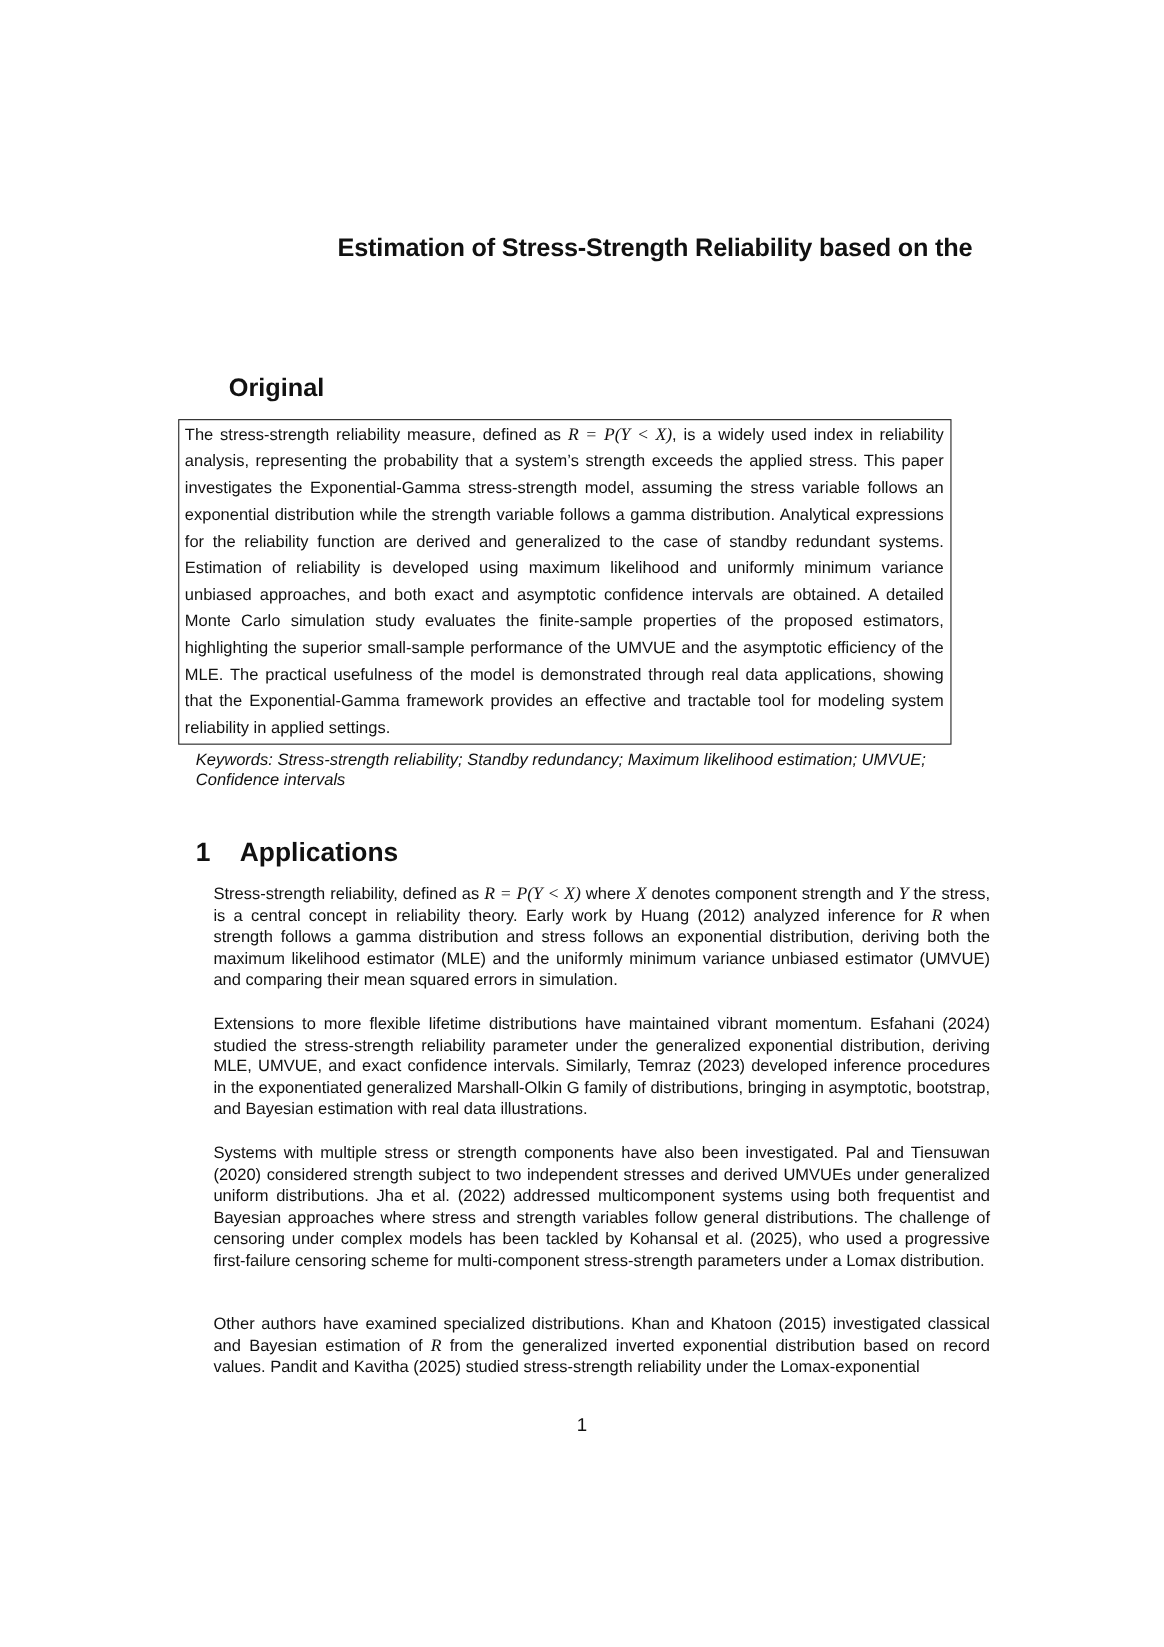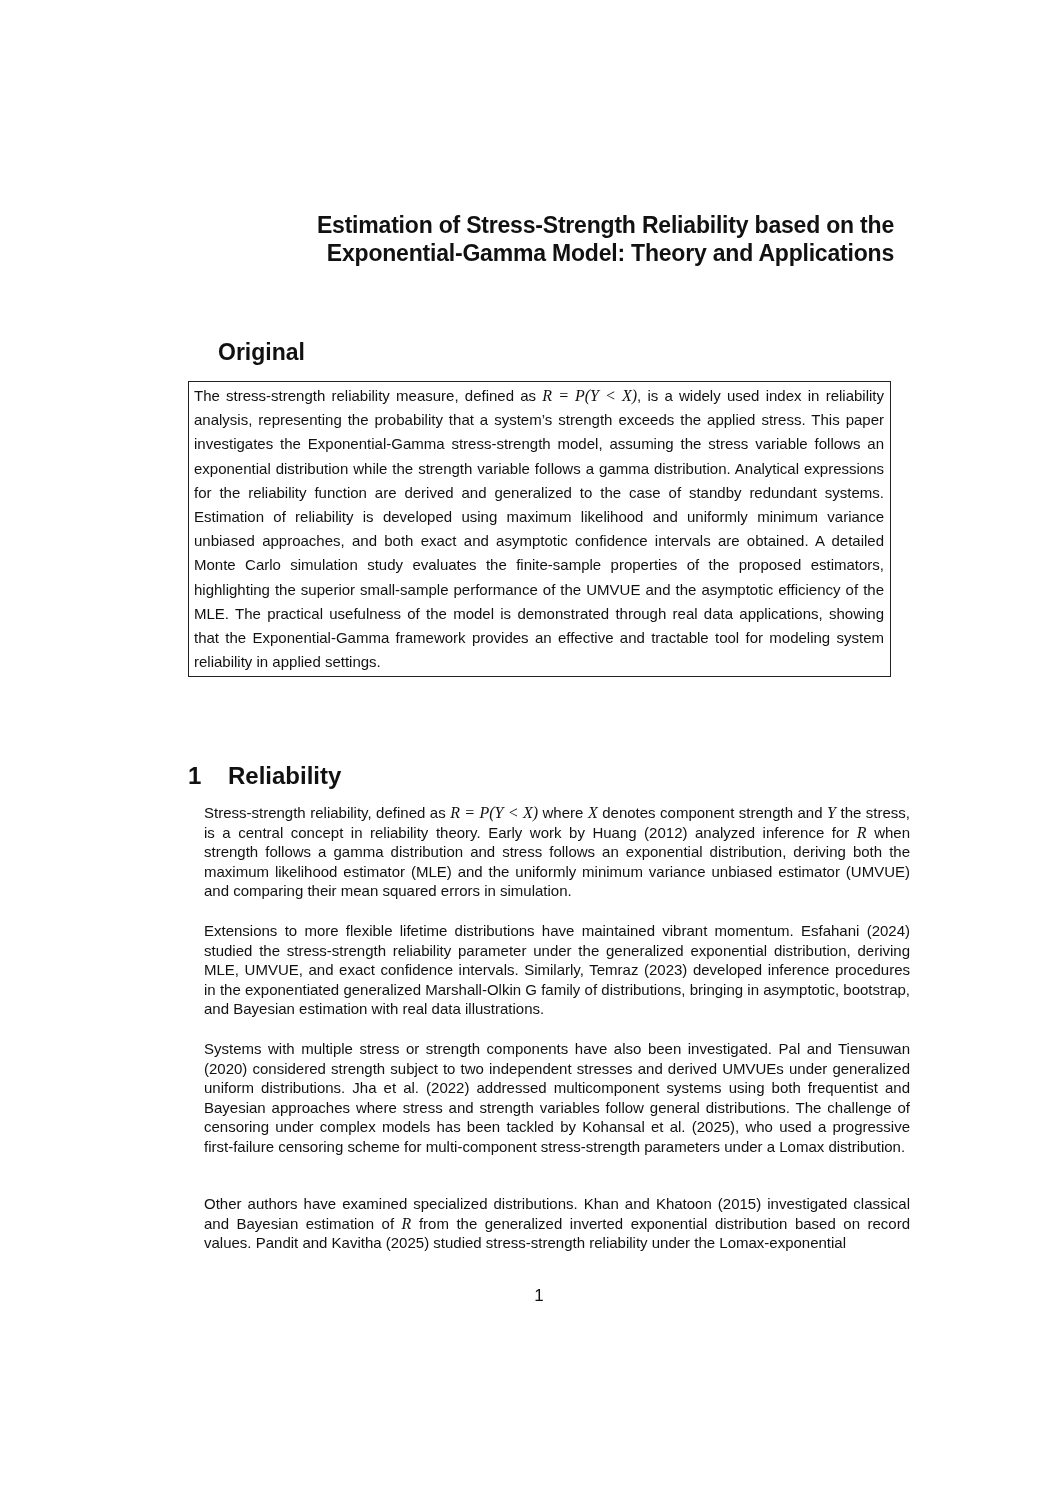--- a/index.html
+++ b/index.html
@@ -1,36 +1,36 @@
 <!DOCTYPE html>
 <html><head>
 <meta charset="utf-8">
 <style>
   html, body { margin: 0; padding: 0; background: #ffffff; }
   body {
     width: 1058px; height: 1497px; position: relative; overflow: hidden;
     font-family: "Liberation Sans", sans-serif; color: #111111;
   }
-  .page { position: absolute; left: 0; top: 0; width: 904px; height: 1497px; margin-left: 10px; }
+  .page { position: absolute; left: 0; top: 0; width: 904px; height: 1497px; }
   .title-block {
     position: absolute; left: 178px; width: 706px; top: 211px;
     text-align: right; font-weight: bold; font-size: 23px; line-height: 28px;
     letter-spacing: -0.2px;
   }
   .title-line { display: block; white-space: nowrap; }
   .article-type {
     position: absolute; left: 500px; width: 384px; top: 295px;
     text-align: right; font-size: 17px; line-height: 22px;
   }
   .abstract-heading {
     position: absolute; left: 208px; top: 338px;
     font-weight: bold; font-size: 23px; line-height: 28px;
   }
   .abstract-box {
-    position: absolute; left: 178px; top: 381px; width: 690px;
+    position: absolute; left: 162px; top: 381px; width: 690px;
     border: 1.3px solid #222; padding: 2px 6px 2px 5px;
     font-size: 15px; line-height: 24.2px; text-align: justify;
   }
   .math { font-family: "Liberation Serif", serif; font-style: italic; font-size: 16px; }
   .keywords {
     position: absolute; left: 178px; top: 681px; width: 706px;
     font-style: italic; font-size: 15px; line-height: 19px; text-align: left;
   }
   .section-heading {
     position: absolute; left: 178px; top: 761px;
@@ -46,31 +46,31 @@
     text-align: center; font-size: 17px; line-height: 20px;
   }
 </style>
 </head>
 <body>
 
 <div class="page">
 
   <div class="title-block">
     <span class="title-line">Estimation of Stress-Strength Reliability based on the</span>
-    <span class="title-line">Exponential-Gamma Model: Theory and Applications</span>
   </div>
 
 
   <div class="abstract-heading">Original</div>
 
   <div class="abstract-box"><span>The stress-strength reliability measure, defined as </span><span class="math">R = P(Y &lt; X)</span><span>, is a widely used index in reliability analysis, representing the probability that a system’s strength exceeds the applied stress. This paper investigates the Exponential-Gamma stress-strength model, assuming the stress variable follows an exponential distribution while the strength variable follows a gamma distribution. Analytical expressions for the reliability function are derived and generalized to the case of standby redundant systems. Estimation of reliability is developed using maximum likelihood and uniformly minimum variance unbiased approaches, and both exact and asymptotic confidence intervals are obtained. A detailed Monte Carlo simulation study evaluates the finite-sample properties of the proposed estimators, highlighting the superior small-sample performance of the UMVUE and the asymptotic efficiency of the MLE. The practical usefulness of the model is demonstrated through real data applications, showing that the Exponential-Gamma framework provides an effective and tractable tool for modeling system reliability in applied settings.</span></div>
 
+  <div class="keywords">Keywords: Stress-strength reliability; Standby redundancy; Maximum likelihood estimation; UMVUE; Confidence intervals</div>
 
   <div class="section-heading">
-    <span class="num">1</span><span>Reliability</span>
+    <span class="num">1</span><span>Applications</span>
   </div>
 
   <div class="para" style="top:803px;"><span>Stress-strength reliability, defined as </span><span class="math">R = P(Y &lt; X)</span><span> where </span><span class="math">X</span><span> denotes component strength and </span><span class="math">Y</span><span> the stress, is a central concept in reliability theory. Early work by Huang (2012) analyzed inference for </span><span class="math">R</span><span> when strength follows a gamma distribution and stress follows an exponential distribution, deriving both the maximum likelihood estimator (MLE) and the uniformly minimum variance unbiased estimator (UMVUE) and comparing their mean squared errors in simulation.</span></div>
 
   <div class="para" style="top:921px;">Extensions to more flexible lifetime distributions have maintained vibrant momentum.  Esfahani (2024) studied the stress-strength reliability parameter under the generalized exponential distribution, deriving MLE, UMVUE, and exact confidence intervals. Similarly, Temraz (2023) developed inference procedures in the exponentiated generalized Marshall-Olkin G family of distributions, bringing in asymptotic, bootstrap, and Bayesian estimation with real data illustrations.</div>
 
   <div class="para" style="top:1039px;">Systems with multiple stress or strength components have also been investigated. Pal and Tiensuwan (2020) considered strength subject to two independent stresses and derived UMVUEs under generalized uniform distributions. Jha et al. (2022) addressed multicomponent systems using both frequentist and Bayesian approaches where stress and strength variables follow general distributions. The challenge of censoring under complex models has been tackled by Kohansal et al. (2025), who used a progressive first-failure censoring scheme for multi-component stress-strength parameters under a Lomax distribution.</div>
 
   <div class="para" style="top:1194px;"><span>Other authors have examined specialized distributions. Khan and Khatoon (2015) investigated classical and Bayesian estimation of </span><span class="math">R</span><span> from the generalized inverted exponential distribution based on record values.  Pandit and Kavitha (2025) studied stress-strength reliability under the Lomax-exponential</span></div>
 

